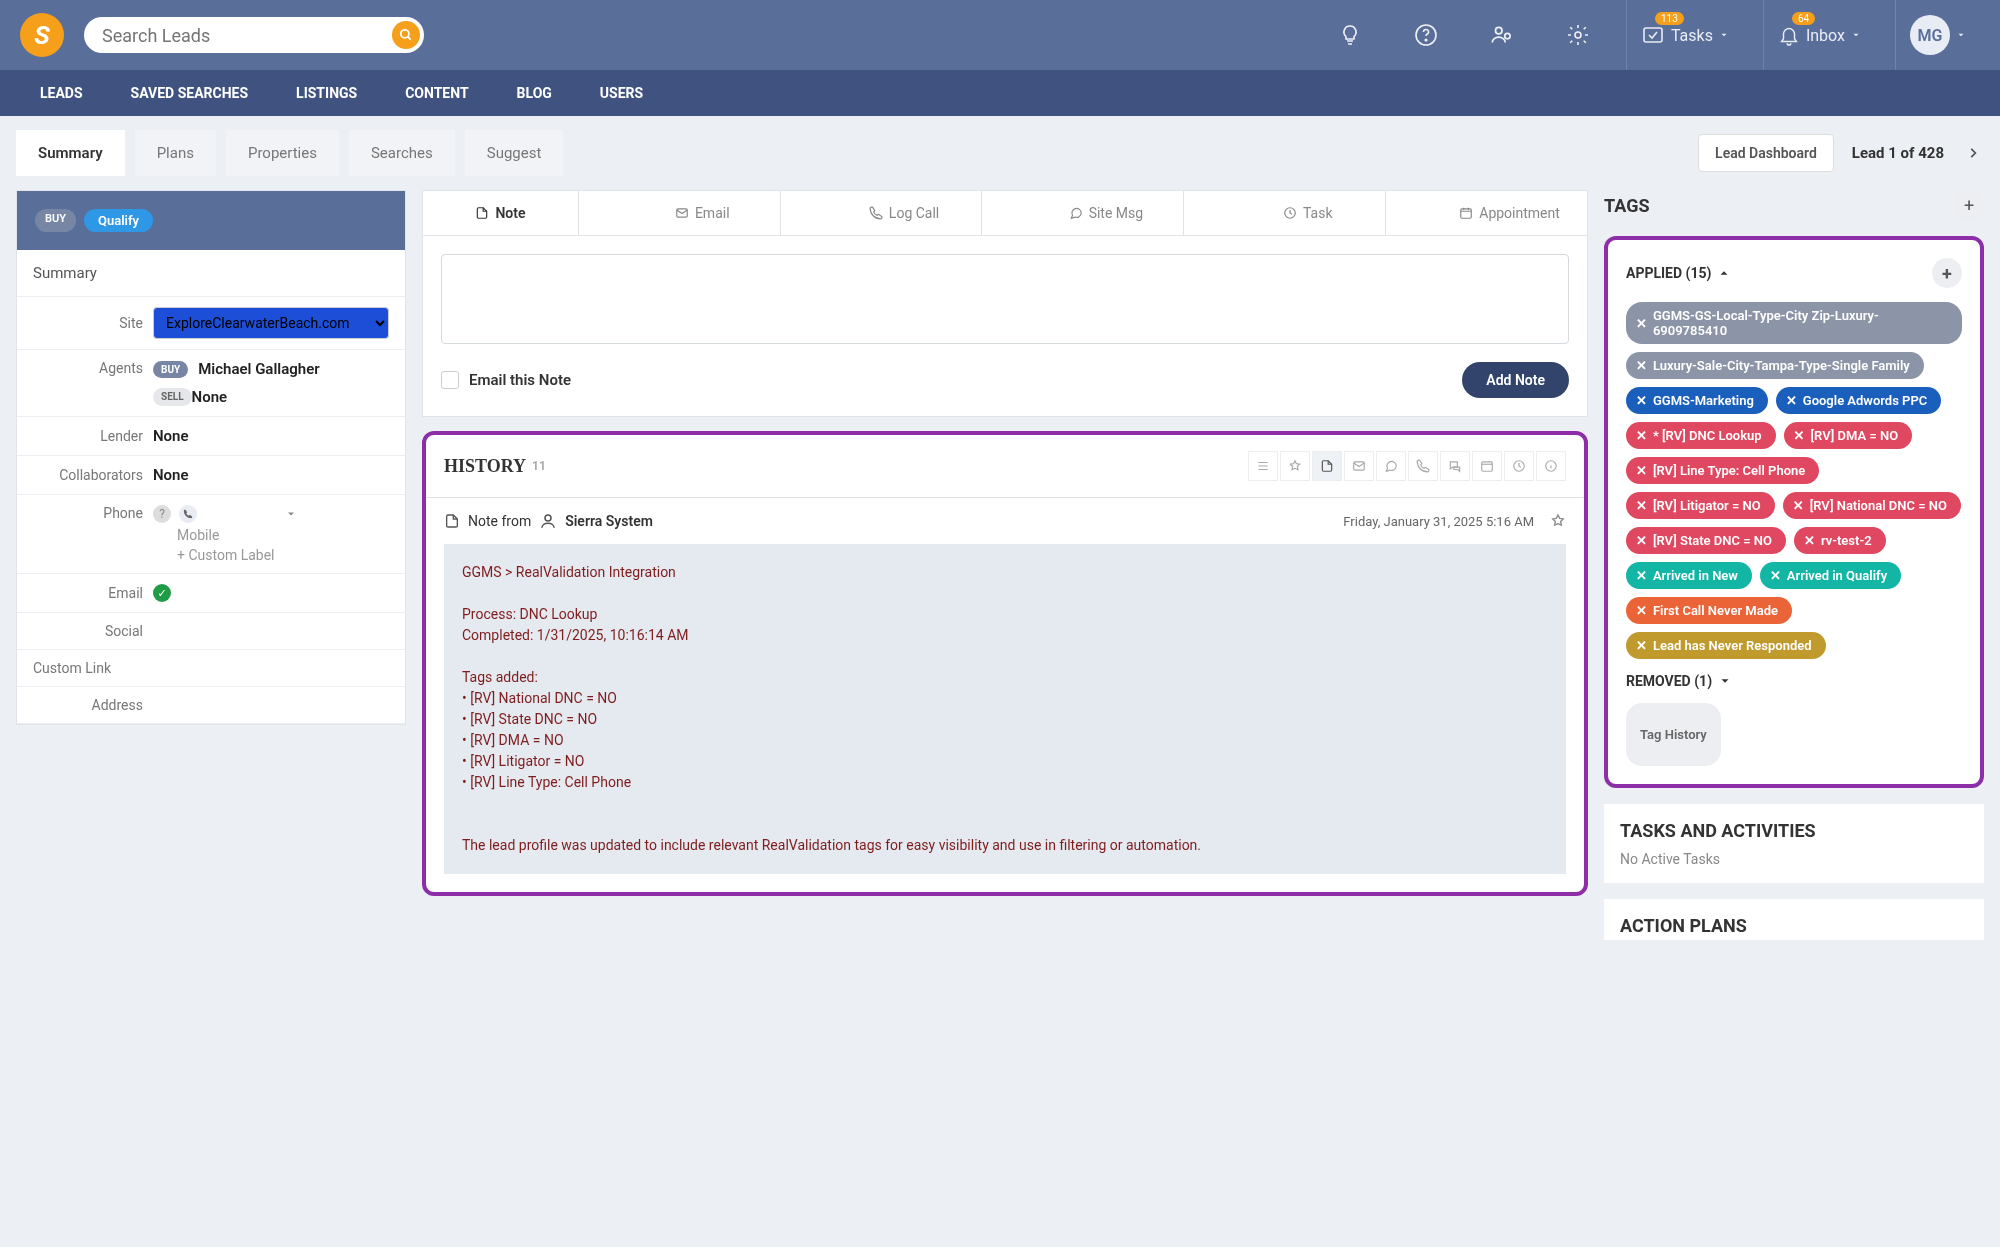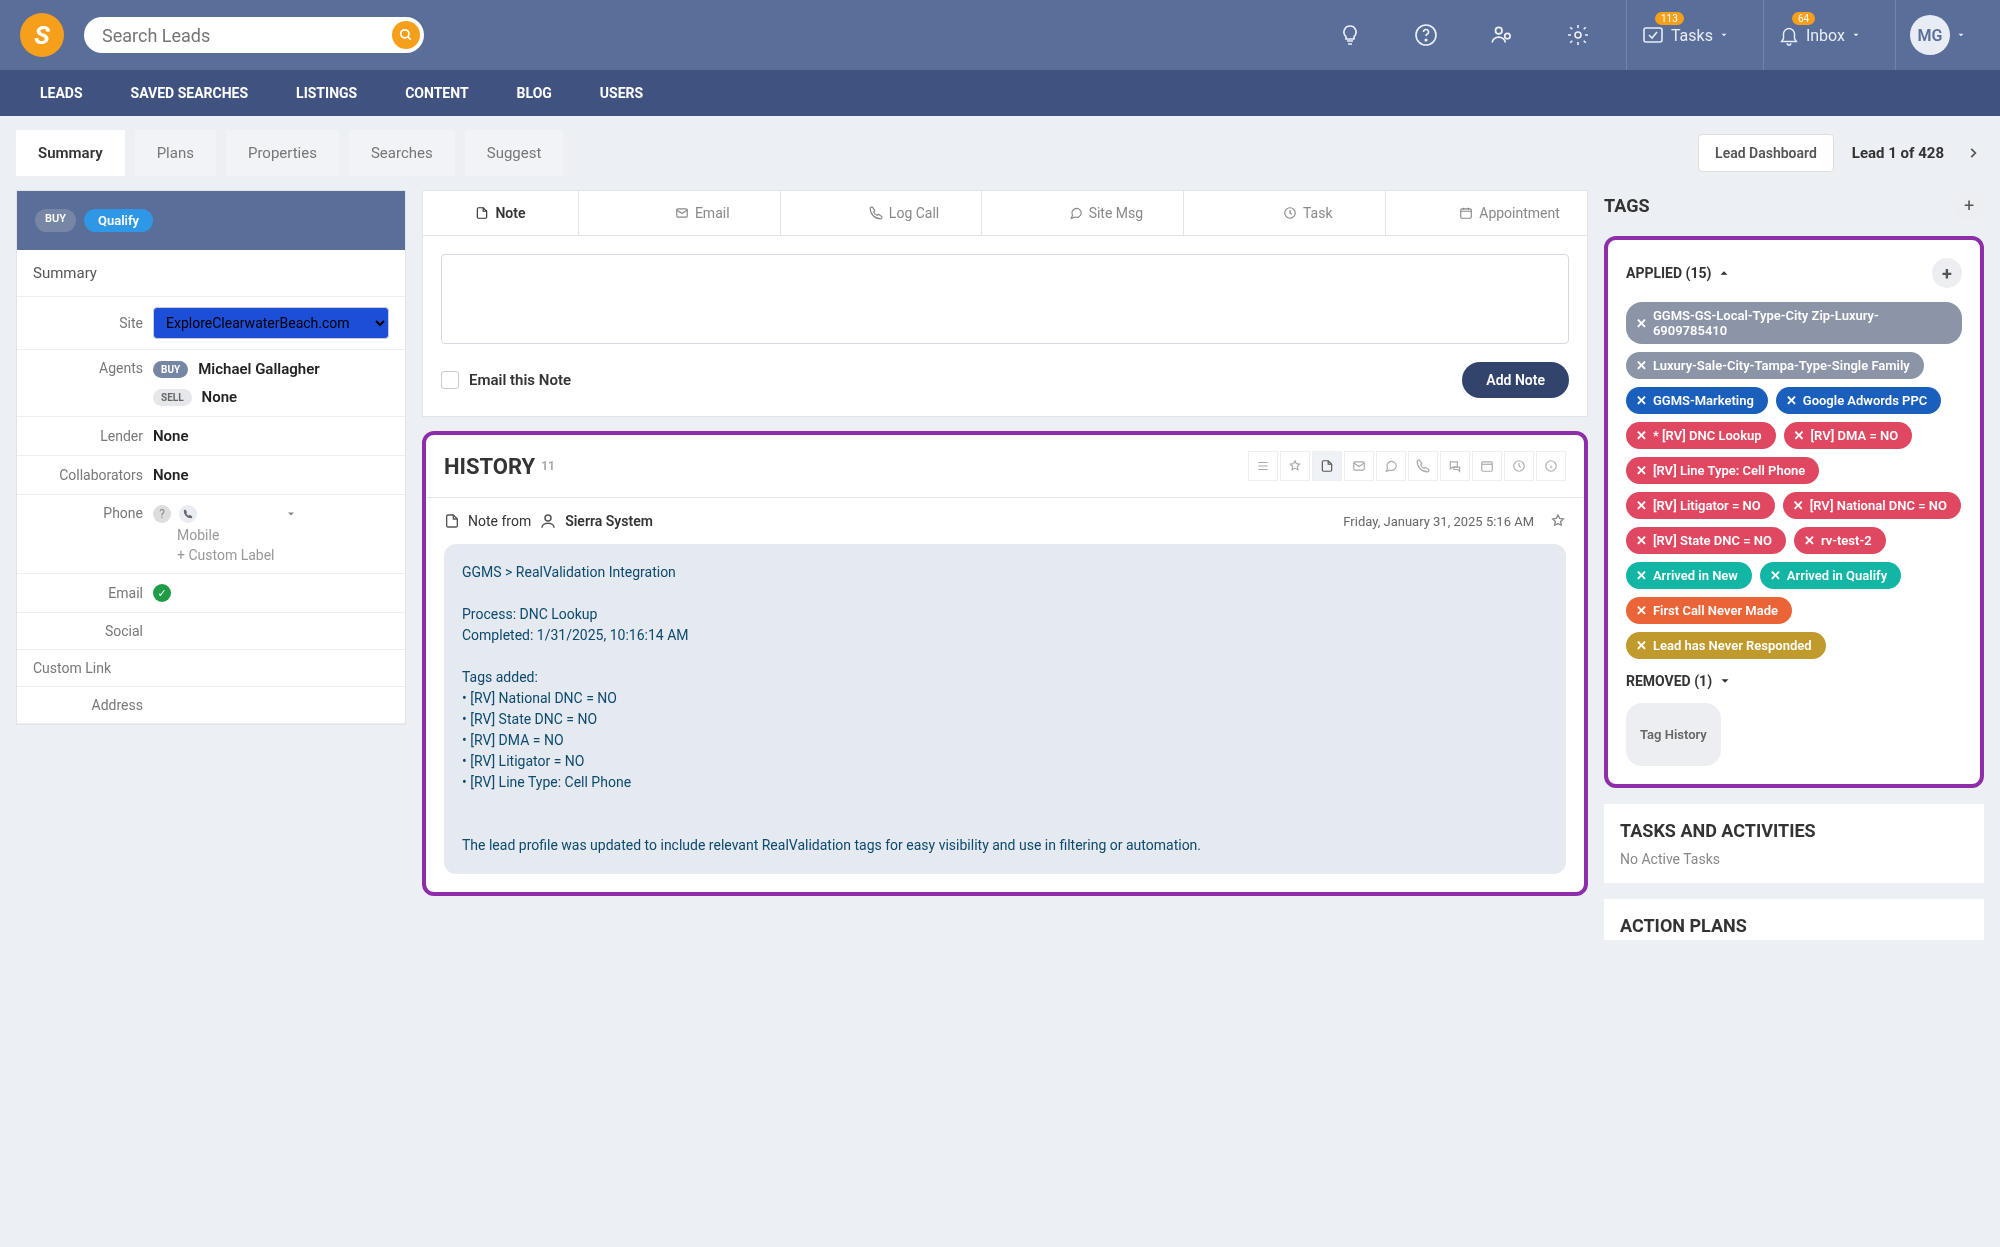--- a/index.html
+++ b/index.html
@@ -67,29 +67,29 @@
 .ctab.active { color: #333; font-weight: 600; }
 .composer-body { padding: 18px; }
 .note-area { width: 100%; height: 90px; border: 1px solid #d5d9e0; border-radius: 4px; padding: 10px; font-size: 14px; resize: none; }
 .composer-foot { display: flex; align-items: center; gap: 10px; margin-top: 14px; }
 .chk { width: 18px; height: 18px; border: 1px solid #ccc; border-radius: 3px; }
 .add-note-btn { margin-left: auto; background: #32446c; color: #fff; border: none; padding: 10px 24px; border-radius: 20px; font-size: 14px; font-weight: 600; cursor: pointer; }
 
 
 .history-box { border: 4px solid #8e2da8; border-radius: 12px; }
 .history-head { display: flex; align-items: center; padding: 16px 18px; border-bottom: 1px solid #e0e3e8; }
-.hist-title { font-size: 22px; font-weight: 700; color: #333; }
+.hist-title { font-size: 18px; font-weight: 700; color: #333; font-family: Liberation Serif, serif; }
 .hist-count { font-size: 12px; font-weight: 700; color: #aaa; margin-left: 6px; }
 .hist-icons { margin-left: auto; display: flex; gap: 2px; }
 .hist-icon { width: 30px; height: 30px; display: flex; align-items: center; justify-content: center; color: #aaa; cursor: pointer; border: 1px solid #eee; }
 .hist-icon.active { background: #eef1f6; color: #555; }
 .note-meta { display: flex; align-items: center; gap: 8px; padding: 14px 18px; font-size: 14px; }
 .note-from { font-weight: 600; }
 .note-time { margin-left: auto; color: #666; font-size: 13px; }
-.note-body { background: #e5e9f0; margin: 0 18px 18px; padding: 18px; border-radius: 12px; font-size: 14px; color: #0c4a6e; white-space: pre-line; line-height: 1.5; }
+.note-body { background: #e5e9f0; margin: 0 18px 18px; padding: 18px; border-radius: 0; font-size: 14px; color: #7f1d1d; white-space: pre-line; line-height: 1.5; }
 
 
 .tags-head { display: flex; align-items: center; }
 .sec-title { font-size: 18px; font-weight: 700; color: #333; }
 .add-circ { width: 30px; height: 30px; border-radius: 50%; background: #eceef2; display: flex; align-items: center; justify-content: center; margin-left: auto; cursor: pointer; font-size: 18px; color: #555; }
 .tags-box { border: 4px solid #8e2da8; border-radius: 12px; padding: 18px; background: #fff; display: flex; flex-direction: column; gap: 14px; }
 .applied-head { display: flex; align-items: center; font-weight: 700; font-size: 14px; color: #333; }
 .tag-list { display: flex; flex-wrap: wrap; gap: 8px; }
 .tag { display: inline-flex; align-items: center; gap: 6px; padding: 6px 14px 6px 10px; border-radius: 16px; font-size: 13px; font-weight: 600; color: #fff; }
 .tag .x { font-size: 13px; cursor: pointer; }
@@ -221,21 +221,21 @@
       </select>
     </div>
 
     <div class="field-row" style="align-items:flex-start">
       <div class="field-label">Agents</div>
       <div style="display:flex;flex-direction:column;gap:10px">
         <div style="display:flex;align-items:center;gap:10px">
           <span class="mini-badge">BUY</span>
           <span class="field-val">Michael Gallagher</span>
         </div>
-        <div style="display:flex;align-items:center;gap:10px">
+        <div style="display:flex;">
           <span class="mini-badge-light">SELL</span>
           <span class="field-val">None</span>
         </div>
       </div>
     </div>
 
     <div class="field-row">
       <div class="field-label">Lender</div>
       <div class="field-val">None</div>
     </div>

